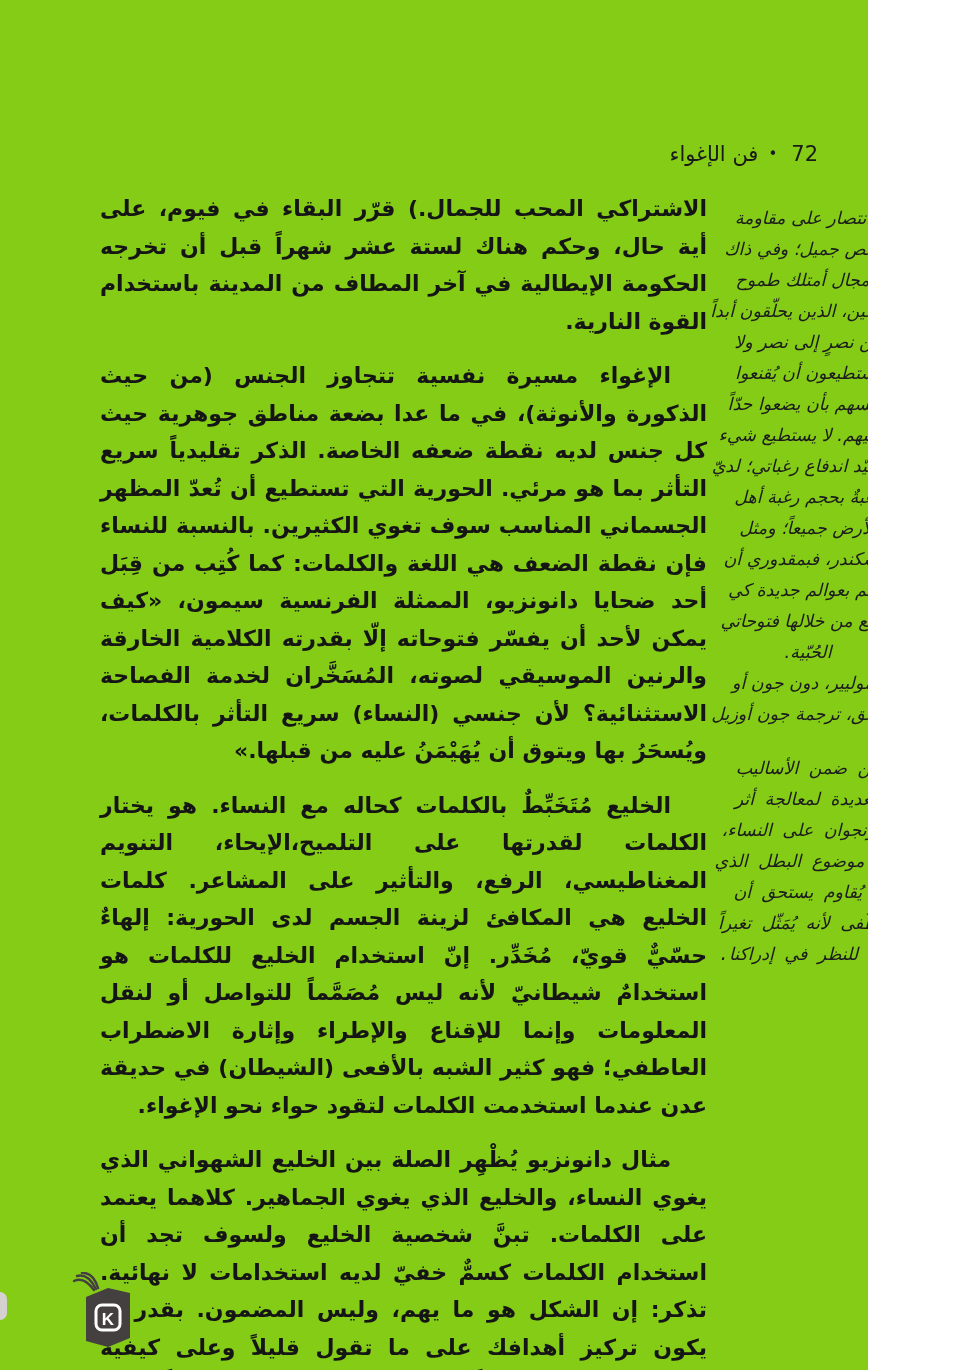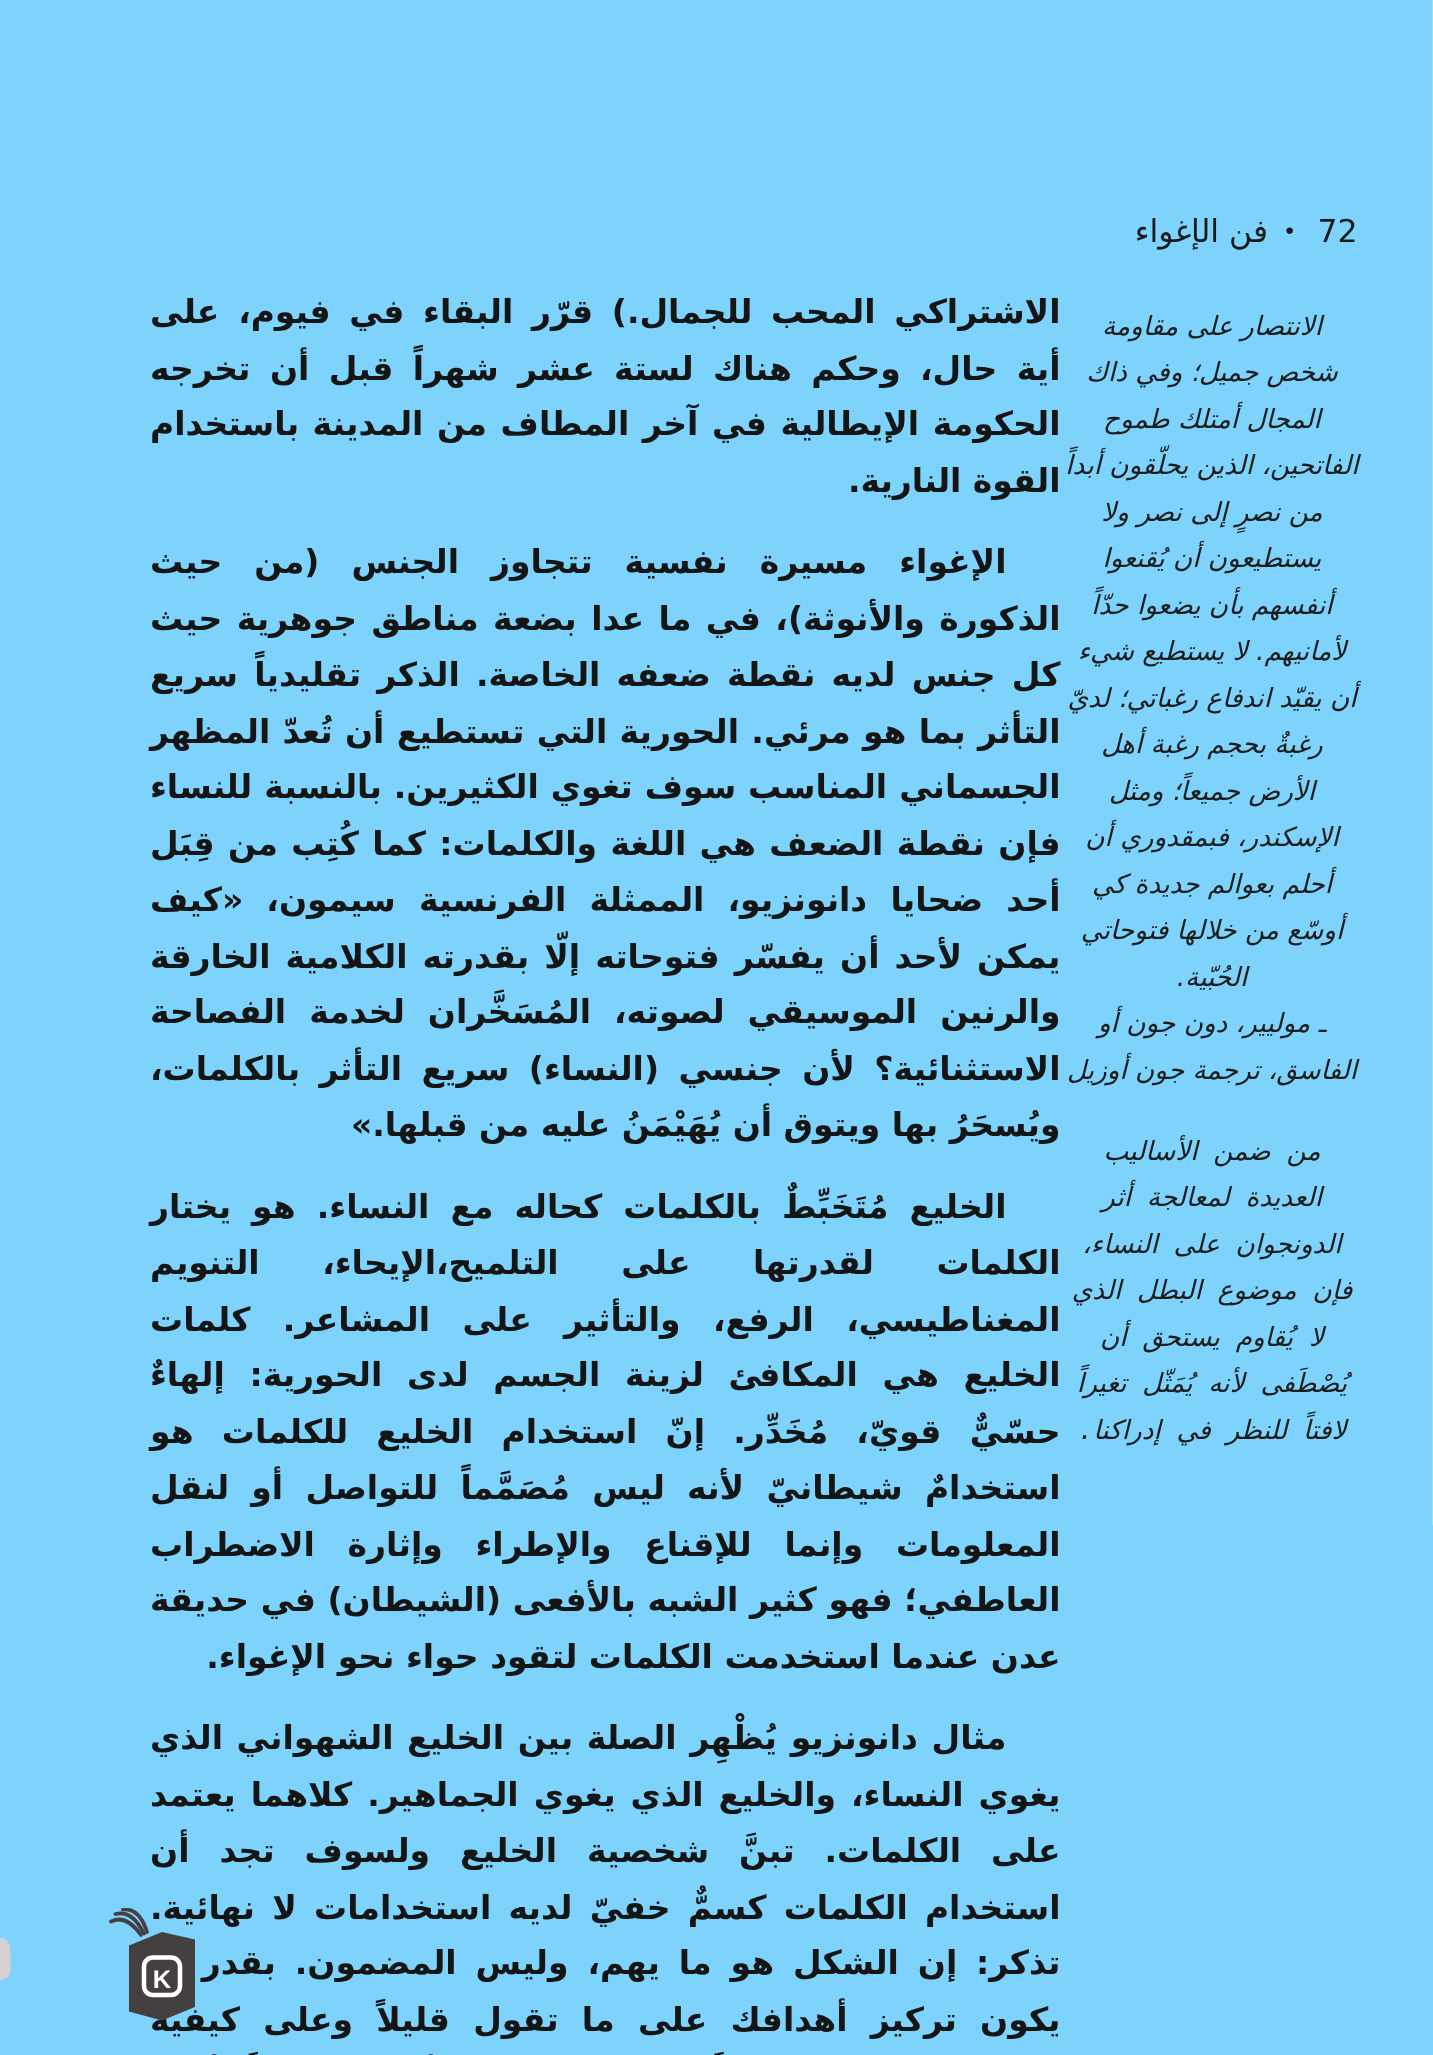--- a/index.html
+++ b/index.html
@@ -1,20 +1,20 @@
 <!DOCTYPE html>
 <html lang="ar"><head>
 <meta charset="utf-8">
 <style>
   html, body { margin: 0; padding: 0; }
   .page {
     position: relative;
-    width: 955px;
+    width: 868px;
     height: 1370px;
-    background: #7dd3fc;
+    background: #84cc16;
     font-family: "DejaVu Sans", sans-serif;
     color: #141414;
     overflow: hidden;
   }
   
   .header {
     position: absolute;
     top: 142px;
     right: 50px;
     direction: rtl;

